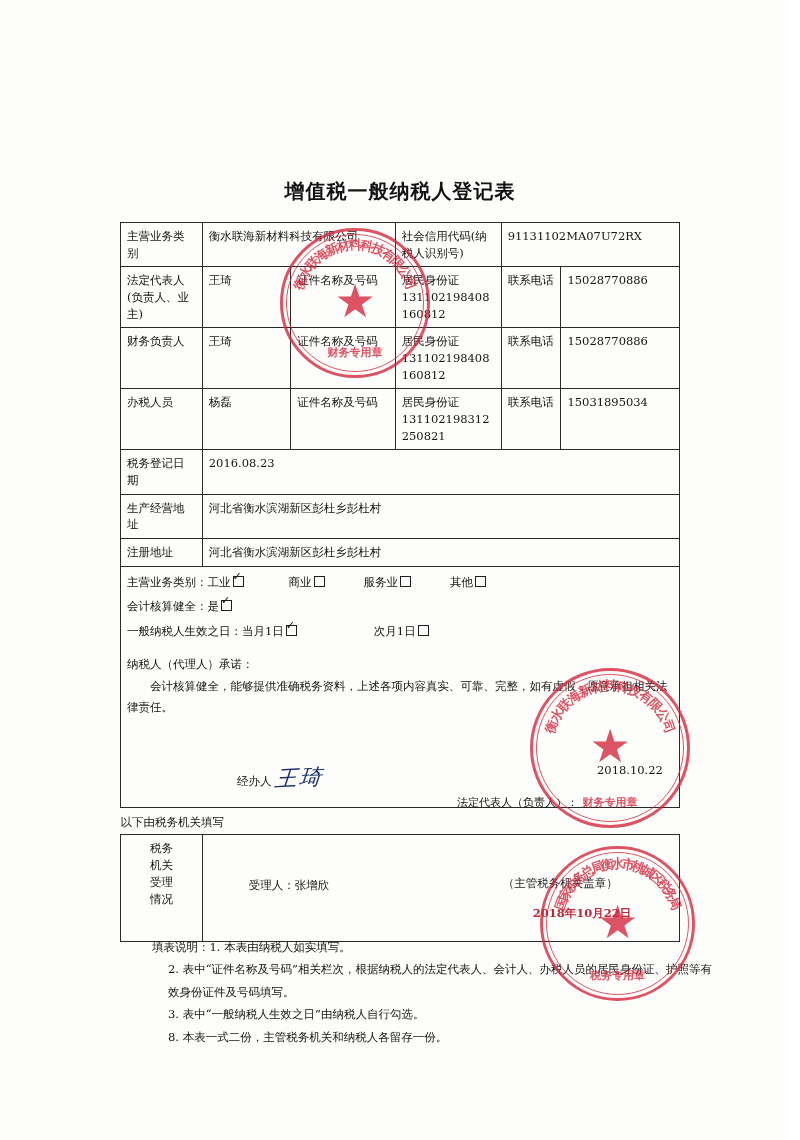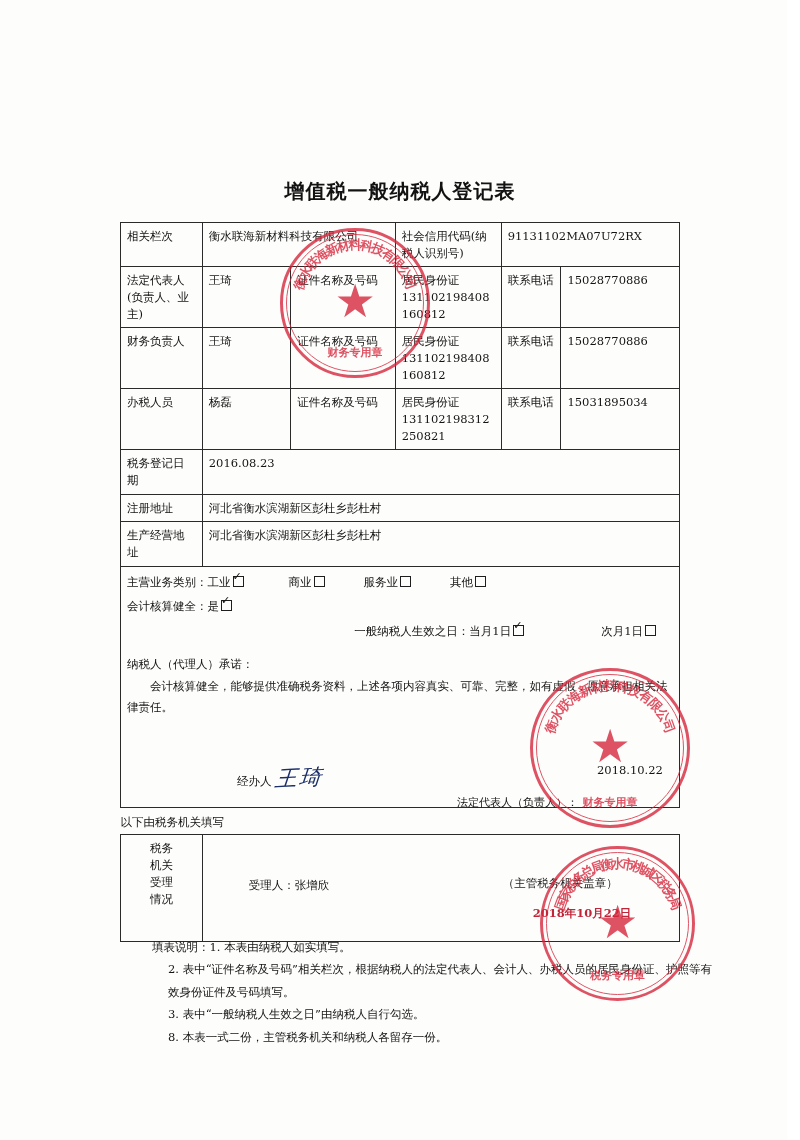--- a/index.html
+++ b/index.html
@@ -225,21 +225,21 @@
 <body>
 
 <div class="page">
 
   <div class="doc-title">增值税一般纳税人登记表</div>
 
   <table class="main">
     <tbody>
 
       <tr>
-        <td class="lbl">相关栏次</td>
+        <td class="lbl">主营业务类别</td>
         <td colspan="2">衡水联海新材料科技有限公司</td>
         <td class="cert">社会信用代码(纳税人识别号)</td>
         <td colspan="2">91131102MA07U72RX</td>
       </tr>
 
       <tr class="row-tall">
         <td class="lbl">法定代表人(负责人、业主)</td>
         <td class="mid">王琦</td>
         <td class="cert">证件名称及号码</td>
         <td class="nowrapish">
@@ -273,41 +273,41 @@
         <td class="tel">联系电话</td>
         <td class="val">15031895034</td>
       </tr>
 
       <tr class="single">
         <td class="lbl">税务登记日期</td>
         <td colspan="5">2016.08.23</td>
       </tr>
 
       <tr class="single">
+        <td class="lbl">生产经营地址</td>
+        <td colspan="5">河北省衡水滨湖新区彭杜乡彭杜村</td>
+      </tr>
+
+      <tr class="single">
         <td class="lbl">注册地址</td>
-        <td colspan="5">河北省衡水滨湖新区彭杜乡彭杜村</td>
-      </tr>
-
-      <tr class="single">
-        <td class="lbl">生产经营地址</td>
         <td colspan="5">河北省衡水滨湖新区彭杜乡彭杜村</td>
       </tr>
 
 
       <tr>
         <td colspan="6">
           <div style="padding:2px 0 6px 0;">
             <span>主营业务类别：</span><span class="opt"><span>工业</span><span class="chk checked"></span></span><span style="display:inline-block;width:28px;"></span><span class="opt"><span>商业</span><span class="chk"></span></span><span style="display:inline-block;width:22px;"></span><span class="opt"><span>服务业</span><span class="chk"></span></span><span style="display:inline-block;width:22px;"></span><span class="opt"><span>其他</span><span class="chk"></span></span>
           </div>
 
           <div style="padding:2px 0 6px 0;">
             <span>会计核算健全：</span><span>是</span><span class="chk checked"></span>
           </div>
 
-          <div style="padding:2px 0 6px 0;text-align:right;">
+          <div style="padding:2px 0 6px 0;">
             <span>一般纳税人生效之日：</span><span class="opt"><span>当月1日</span><span class="chk checked"></span></span><span style="display:inline-block;width:60px;"></span><span class="opt"><span>次月1日</span><span class="chk"></span></span>
           </div>
 
           <div style="padding:10px 0 0 0;">纳税人（代理人）承诺：</div>
           <div class="promise-body">会计核算健全，能够提供准确税务资料，上述各项内容真实、可靠、完整，如有虚假，愿意承担相关法律责任。</div>
 
           <div class="sign-line">
             <div class="sign-left">
               <span>经办人</span>
               <span class="hand">王琦</span>

